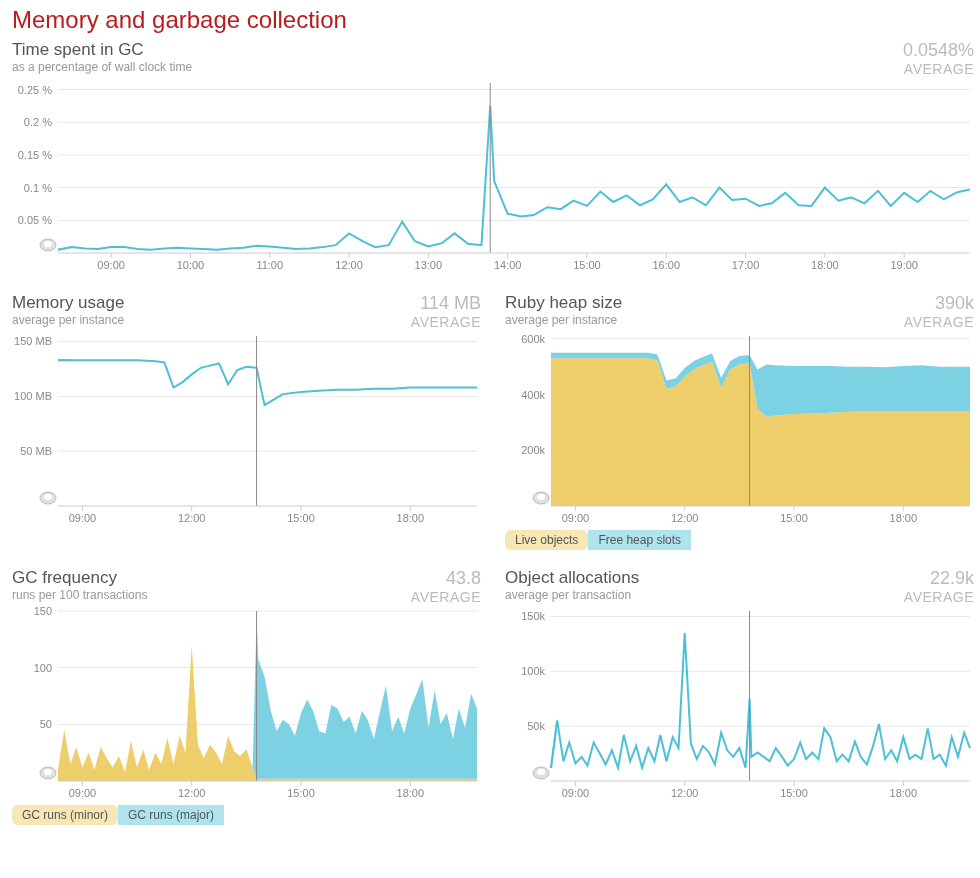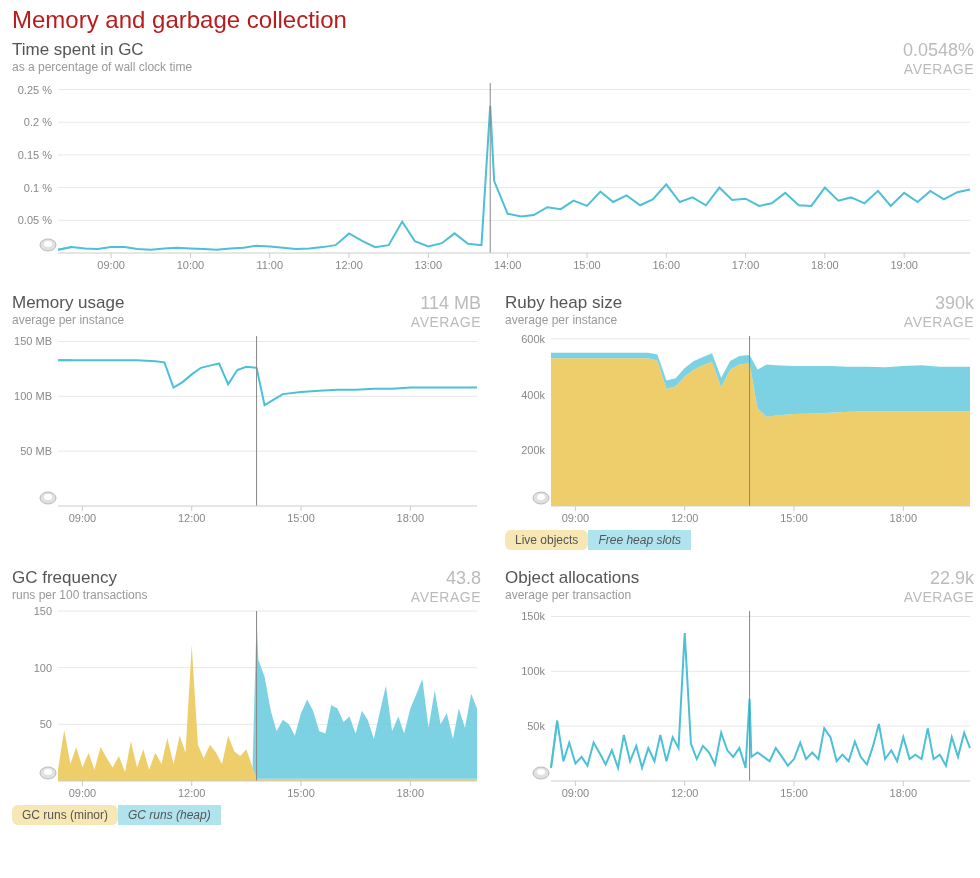--- a/index.html
+++ b/index.html
@@ -29,21 +29,21 @@
   .axis-label { font-size: 11px; fill: #888; }
   .gridline { stroke: #e8e8e8; stroke-width: 1; }
   .xline { stroke: #ccc; stroke-width: 1; }
   .series-line { fill: none; stroke: #4cc0d6; stroke-width: 2; }
   .vline { stroke: #888; stroke-width: 1; }
   .area-yellow { fill: #ecc95a; stroke: none; opacity: 0.9; }
   .area-blue { fill: #6ecde0; stroke: none; opacity: 0.9; }
   .legend { display: flex; gap: 0; margin-top: 2px; font-size: 12px; }
   .legend-item { padding: 3px 10px; color: #555; }
   .leg-yellow { background: rgba(236,201,90,0.45); border-radius: 6px; }
-  .leg-blue { background: rgba(110,205,224,0.55); font-style: italic; }
+  .leg-blue { background: rgba(110,205,224,0.55); }
   .knob { fill: #e0e0e0; stroke: #bbb; stroke-width: 1; }
   .knob-inner { fill: #fff; }
   .faded-seg { fill: #cfeef4; }
 </style>
 </head>
 <body>
 
 <h1>Memory and garbage collection</h1>
 
 <div class="panel full">
@@ -207,21 +207,21 @@
         <text x="179.71565217391304" y="192" text-anchor="middle" class="axis-label">12:00</text>
         <line x1="289.02000000000004" x2="289.02000000000004" y1="176" y2="181" class="xline"></line>
         <text x="289.02000000000004" y="192" text-anchor="middle" class="axis-label">15:00</text>
         <line x1="398.32434782608703" x2="398.32434782608703" y1="176" y2="181" class="xline"></line>
         <text x="398.32434782608703" y="192" text-anchor="middle" class="axis-label">18:00</text>
         <ellipse cx="36" cy="168" rx="8" ry="6" class="knob"></ellipse>
         <ellipse cx="36" cy="167" rx="4" ry="3" class="knob-inner"></ellipse>
       </svg>
     <div class="legend">
       <div class="legend-item leg-yellow">GC runs (minor)</div>
-      <div class="legend-item leg-blue">GC runs (heap)</div>
+      <div class="legend-item leg-blue">GC runs (major)</div>
     </div>
   </div>
   <div class="panel">
     <div class="panel-header">
       <div>
         <div class="panel-title">Object allocations</div>
         <div class="panel-sub">average per transaction</div>
       </div>
       <div>
         <div class="panel-value">22.9k</div>

